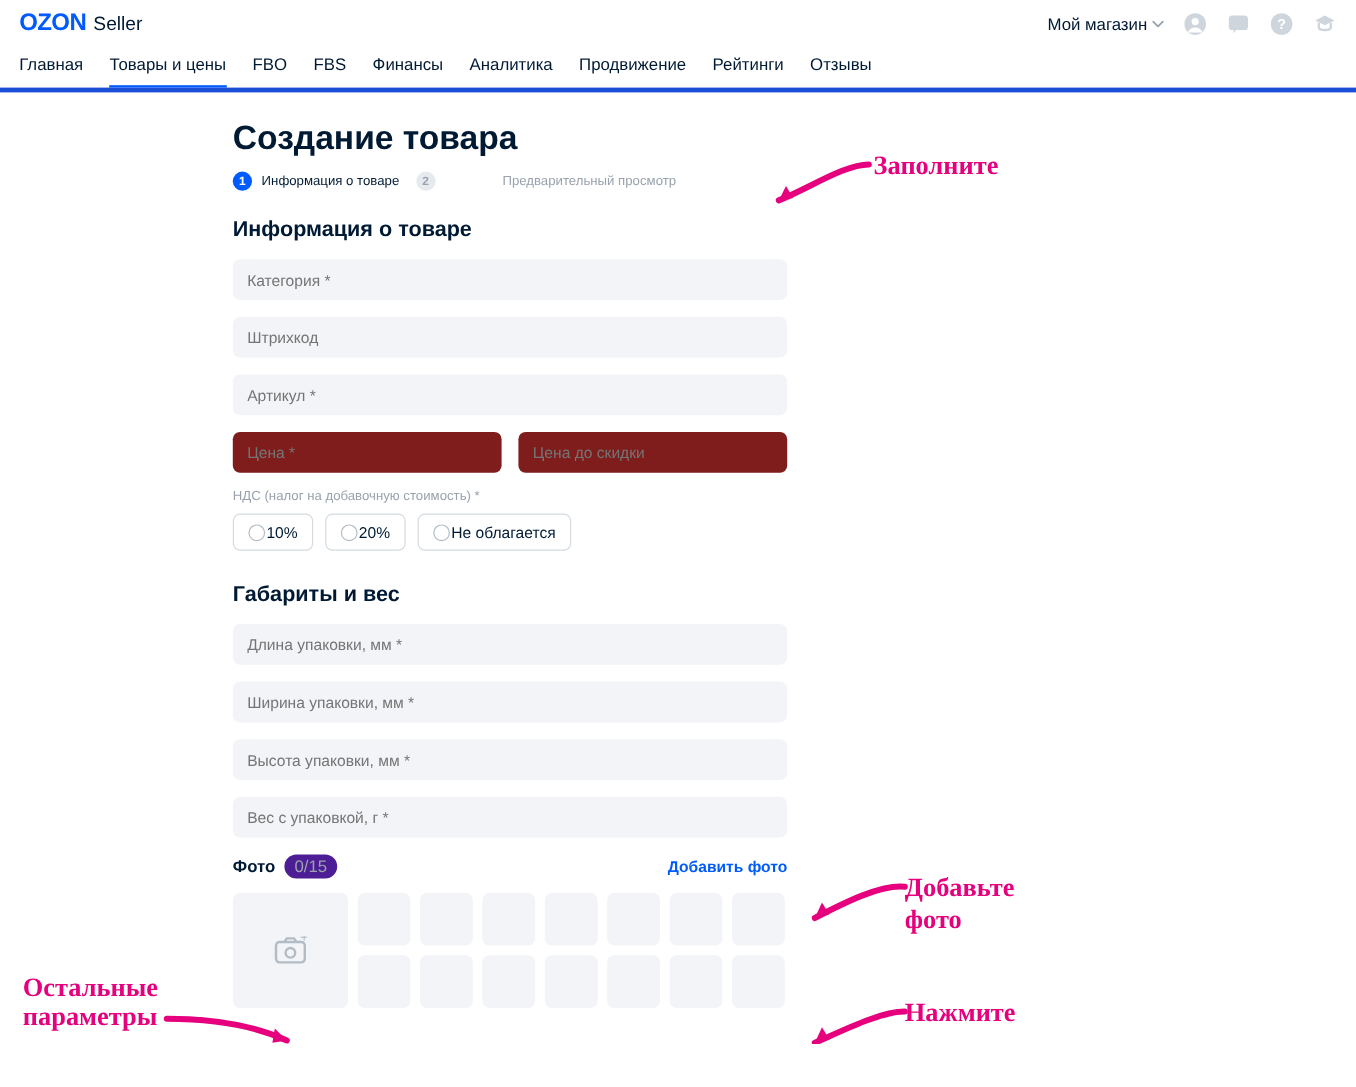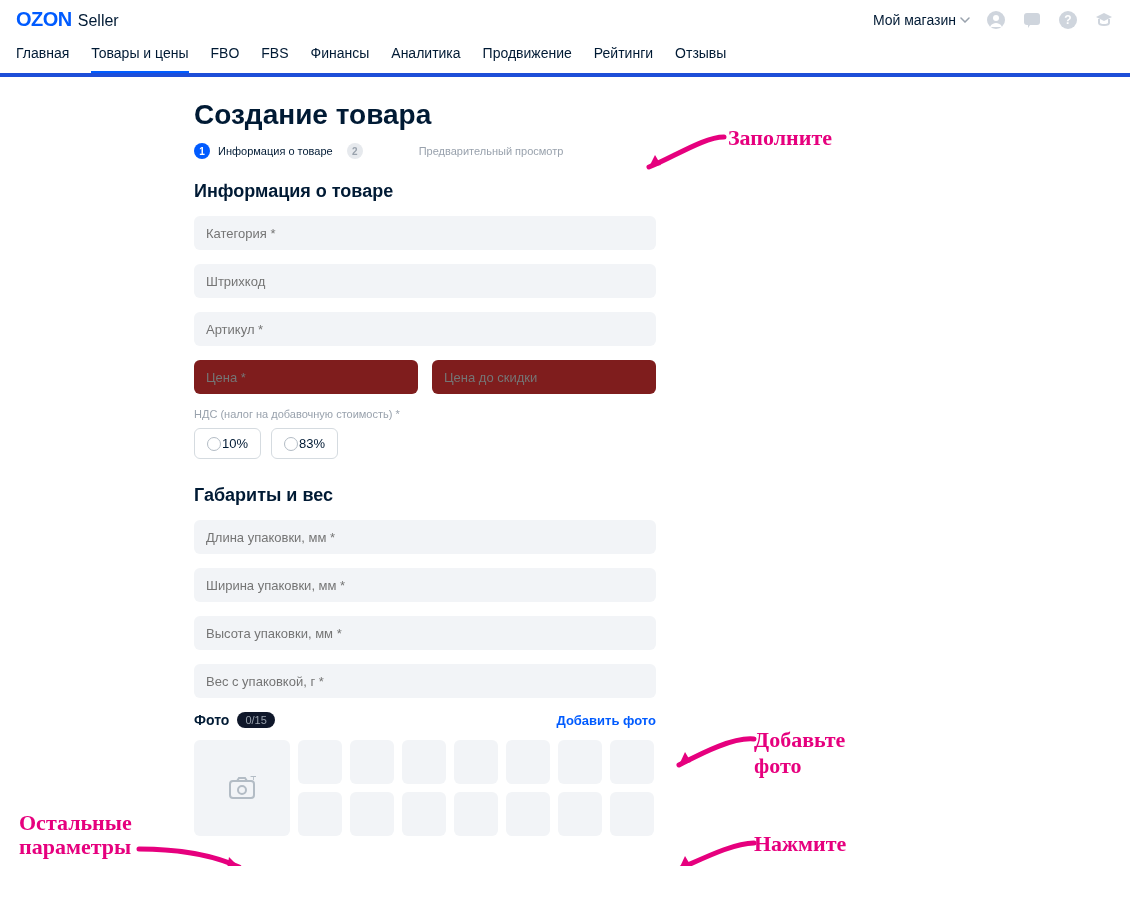--- a/index.html
+++ b/index.html
@@ -26,21 +26,21 @@
 .field { width: 462px; background: #f2f4f7; border-radius: 6px; padding: 10px 12px; margin-bottom: 14px; font-size: 13px; color: #99a2ad; border: none; display: block; height: 34px; }
 .field-row { display: flex; gap: 14px; margin-bottom: 14px; }
 .field-half { width: 224px; background: #7f1d1d; border-radius: 6px; padding: 10px 12px; font-size: 13px; color: #99a2ad; border: none; height: 34px; }
 .vat-label { font-size: 11px; color: #99a2ad; margin-bottom: 8px; }
 .vat-options { display: flex; gap: 10px; margin-bottom: 26px; }
 .vat-btn { border: 1px solid #d5dbe0; background: #fff; border-radius: 6px; padding: 7px 12px; font-size: 13px; display: flex; align-items: center; gap: 1px; cursor: pointer; color: #001a34; }
 .radio-circle { width: 14px; height: 14px; border: 1.5px solid #b3bcc5; border-radius: 50%; }
 .photo-header { display: flex; align-items: center; justify-content: space-between; width: 462px; margin-bottom: 12px; }
 .photo-left { display: flex; align-items: center; gap: 8px; }
 .photo-title { font-size: 14px; font-weight: 600; }
-.photo-count { background: #0f172a; border-radius: 10px; padding: 2px 8px; font-size: 11px; color: #99a2ad; }
+.photo-count { background: #4c1d95; border-radius: 10px; padding: 2px 8px; font-size: 14px; color: #99a2ad; }
 .add-photo { font-size: 13px; font-weight: 600; color: #005bff; cursor: pointer; }
 .photo-grid { display: flex; gap: 8px; width: 462px; margin-bottom: 30px; }
 .photo-main { width: 96px; height: 96px; background: #f2f4f7; border-radius: 6px; display: flex; align-items: center; justify-content: center; }
 .photo-thumbs { display: flex; flex-wrap: wrap; gap: 8px; width: 358px; }
 .photo-thumb { width: 44px; height: 44px; background: #f2f4f7; border-radius: 6px; }
 .annot { position: absolute; font-family: "Comic Sans MS", cursive; font-weight: 700; color: #e6007e; font-size: 22px; pointer-events: none; }
 .arrow { position: absolute; pointer-events: none; }
 </style>
 </head>
 <body>
@@ -124,21 +124,25 @@
   </div>
 
   <div class="vat-label">НДС (налог на добавочную стоимость) *</div>
   <div class="vat-options">
     <button class="vat-btn">
         <span class="radio-circle"></span>
         <span>10%</span>
       </button>
     <button class="vat-btn">
         <span class="radio-circle"></span>
-        <span>83%</span>
+        <span>20%</span>
+      </button>
+    <button class="vat-btn">
+        <span class="radio-circle"></span>
+        <span>Не облагается</span>
       </button>
   </div>
 
   <div class="section-title">Габариты и вес</div>
   <input class="field" placeholder="Длина упаковки, мм *" style="">
   <input class="field" placeholder="Ширина упаковки, мм *" style="">
   <input class="field" placeholder="Высота упаковки, мм *" style="">
   <input class="field" placeholder="Вес с упаковкой, г *" style="">
 
   <div class="photo-header">

